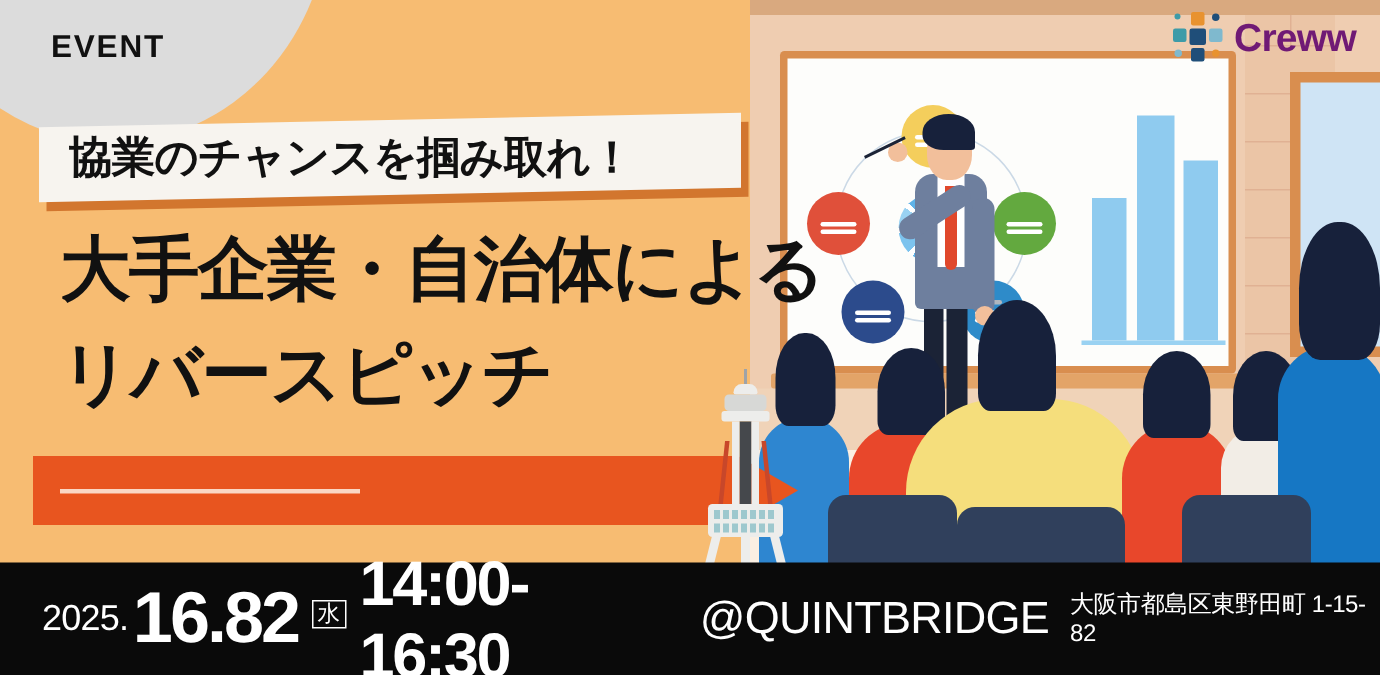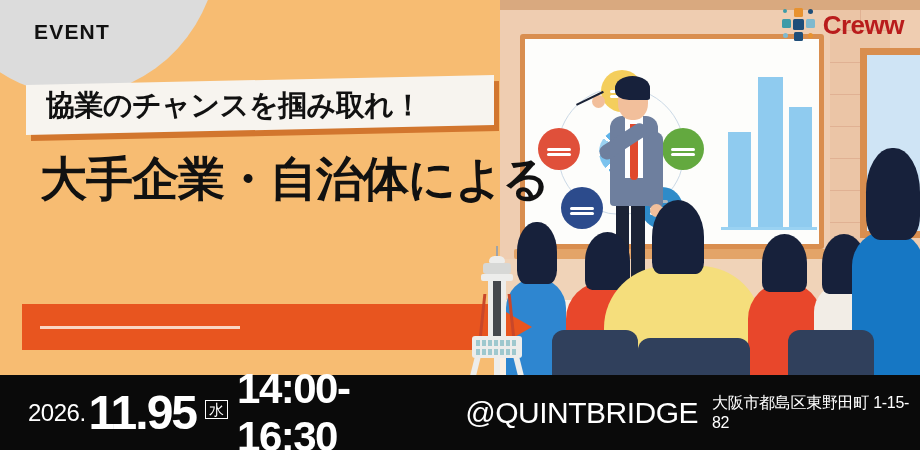--- a/index.html
+++ b/index.html
@@ -92,21 +92,21 @@
   .bb-date{font-size:48px;font-weight:bold;letter-spacing:-2px;margin-left:3px;}
   .bb-dow{font-size:15px;border:1.5px solid #fff;padding:1px 3px;margin:0 9px 6px 9px;line-height:1;align-self:center;}
   .bb-time{font-size:42px;font-weight:bold;letter-spacing:-1.5px;}
   .bb-place{font-size:30px;margin-left:22px;letter-spacing:-0.5px;}
   .bb-addr{font-size:16px;margin-left:14px;letter-spacing:-0.3px;}
 
   
   .logo{position:absolute;right:16px;top:8px;display:flex;align-items:center;}
   .logo-mark{position:relative;width:34px;height:34px;margin-right:7px;}
   .lm{position:absolute;border-radius:1.5px;}
-  .logo-text{font-size:26px;font-weight:bold;color:#b91c1c;letter-spacing:-0.5px;}
+  .logo-text{font-size:26px;font-weight:bold;color:#701a75;letter-spacing:-0.5px;}
 </style>
 </head>
 <body>
 
 <div class="banner">
 
   <div class="illus">
     <div class="wall"></div>
 
     <div class="brick" style="left:330px;top:0;width:60px;height:300px;background:#EBC5A6;"></div>
@@ -203,20 +203,21 @@
   <div class="event-badge">EVENT</div>
 
   <div class="sub-wrap">
     <div class="sub-shadow"></div>
     <div class="sub-banner">
       <span class="sub-text">協業のチャンスを掴み取れ！</span>
     </div>
   </div>
 
   <div class="title1">大手企業・自治体による</div>
+  <div class="title2">リバースピッチ</div>
 
   <div class="ribbon"></div>
   <div class="ribbon-line"></div>
 
   <div class="tower">
     <div class="tw" style="left:28px;top:0;width:2px;height:12px;background:#9FA3A7;"></div>
     <div class="tw" style="left:21px;top:10px;width:16px;height:7px;border-radius:7px 7px 2px 2px;"></div>
     <div class="tw-d" style="left:15px;top:17px;width:28px;height:11px;border-radius:3px;"></div>
     <div class="tw" style="left:13px;top:28px;width:32px;height:7px;border-radius:2px;"></div>
     <div class="tw-dark" style="left:25px;top:35px;width:8px;height:58px;"></div>
@@ -241,21 +242,21 @@
       <div class="lm" style="left:11px;top:11px;width:11px;height:11px;background:#1F4E79;"></div>
       <div class="lm" style="left:24px;top:11px;width:9px;height:9px;background:#7FB9CE;"></div>
       <div class="lm" style="left:1px;top:25px;width:5px;height:5px;background:#7FB9CE;border-radius:50%;"></div>
       <div class="lm" style="left:12px;top:24px;width:9px;height:9px;background:#1F4E79;"></div>
       <div class="lm" style="left:26px;top:25px;width:5px;height:5px;background:#E8922F;border-radius:50%;"></div>
     </div>
     <span class="logo-text">Creww</span>
   </div>
 
   <div class="bottombar">
-    <span class="bb-year">2026.</span>
-    <span class="bb-date">11.95</span>
+    <span class="bb-year">2025.</span>
+    <span class="bb-date">16.82</span>
     <span class="bb-dow">水</span>
     <span class="bb-time">14:00-16:30</span>
     <span class="bb-place">@QUINTBRIDGE</span>
     <span class="bb-addr">大阪市都島区東野田町 1-15-82</span>
   </div>
 
 </div>
 
 </body></html>

